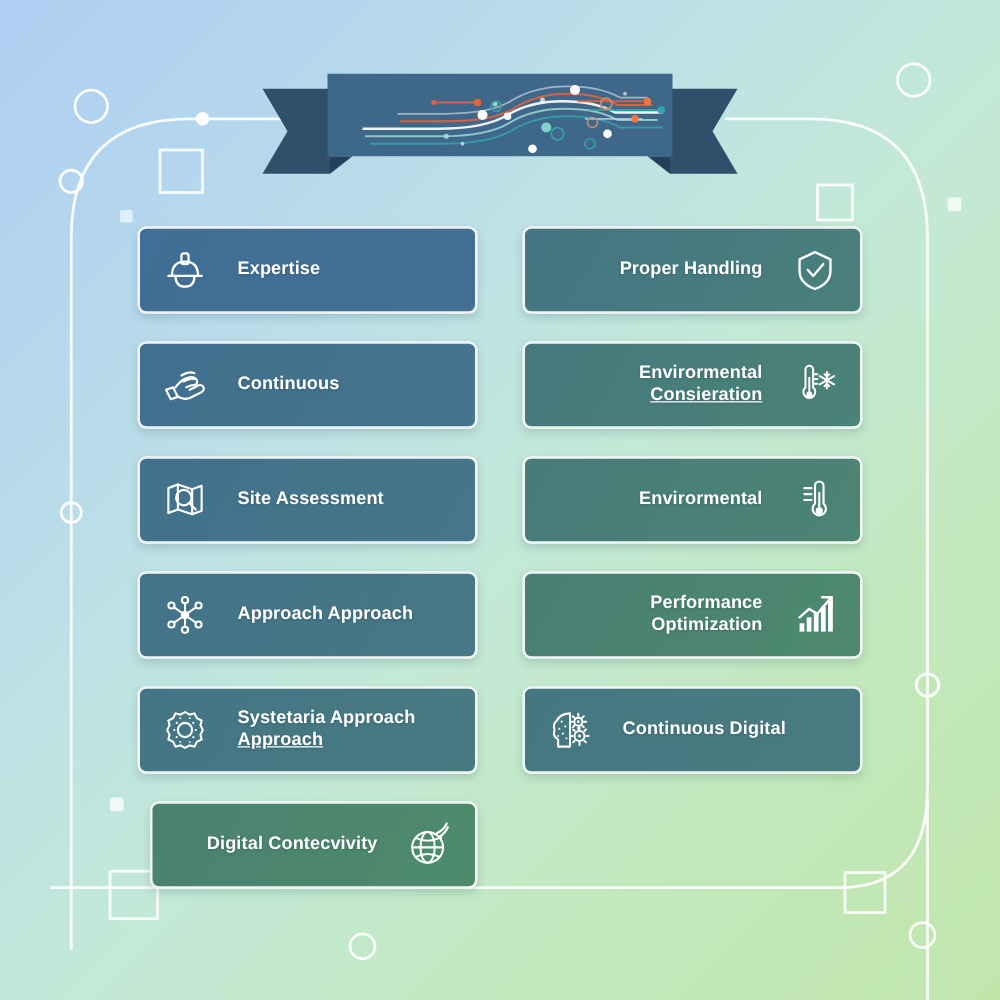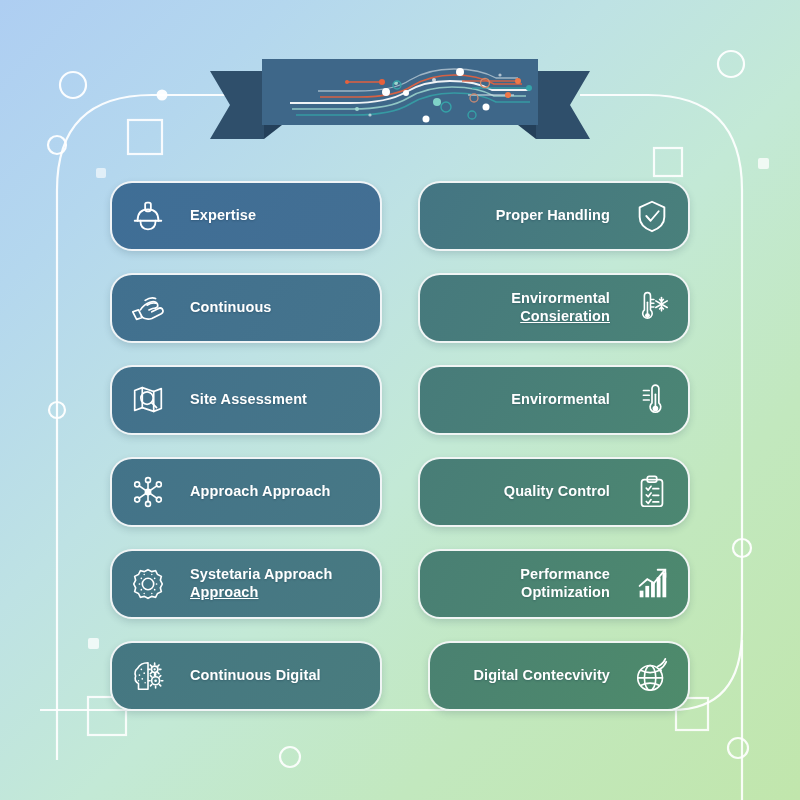--- a/index.html
+++ b/index.html
@@ -51,21 +51,21 @@
     width: 580px;
     display: grid;
     grid-template-columns: 272px 272px;
     column-gap: 36px;
     row-gap: 22px;
   }
 
   .card {
     position: relative;
     height: 70px;
-    border-radius: 22px;
+    border-radius: 7px;
     display: flex;
     align-items: center;
     border: 2.5px solid rgba(255,255,255,0.92);
     box-shadow: 0 3px 7px rgba(30,60,80,0.17);
     overflow: hidden;
   }
 
   .card-inner {
     position: absolute;
     inset: 0;
@@ -333,36 +333,36 @@
             <circle cx="8.6" cy="28" r="2.6"></circle>
             <circle cx="31.4" cy="28" r="2.6"></circle>
           </svg>
         </span>
         <span class="card-label">
           <span>Approach Approach</span>
         </span>
       </div>
     </div>
 
-    <div class="card right c-3-1">
-      <div class="card-inner">
-        <span class="card-icon">
-          <svg viewBox="0 0 40 40" stroke="#fff" stroke-width="1.8" fill="none" stroke-linecap="round" stroke-linejoin="round">
-            <rect x="9" y="7" width="22" height="28" rx="3"></rect>
-            <rect x="15" y="3.5" width="10" height="6" rx="2"></rect>
-            <path d="M14 16 L16 18 L19 14"></path>
-            <line x1="21" y1="16.5" x2="27" y2="16.5"></line>
-            <path d="M14 23 L16 25 L19 21"></path>
-            <line x1="21" y1="23.5" x2="27" y2="23.5"></line>
-            <path d="M14 30 L16 32 L19 28"></path>
-            <line x1="21" y1="30.5" x2="27" y2="30.5"></line>
-          </svg>
-        </span>
-        <span class="card-label">
-          <span>Quality Control</span>
+
+    <div class="card right c-4-1">
+      <div class="card-inner">
+        <span class="card-icon">
+          <svg viewBox="0 0 40 40" fill="none" stroke="#fff" stroke-width="2" stroke-linecap="round">
+            <rect x="7" y="27" width="4" height="7" fill="#fff" stroke="none"></rect>
+            <rect x="13" y="22" width="4" height="12" fill="#fff" stroke="none"></rect>
+            <rect x="19" y="18" width="4" height="16" fill="#fff" stroke="none"></rect>
+            <rect x="25" y="13" width="4" height="21" fill="#fff" stroke="none"></rect>
+            <rect x="31" y="8" width="4" height="26" fill="#fff" stroke="none"></rect>
+            <path d="M7 22 L15 15 L22 19 L33 6"></path>
+            <path d="M26 5 L34 5 L34 13"></path>
+          </svg>
+        </span>
+        <span class="card-label">
+          <span>Performance Optimization</span>
         </span>
       </div>
     </div>
 
     <div class="card left c-4-0">
       <div class="card-inner">
         <span class="card-icon">
           <svg viewBox="0 0 40 40" stroke="#fff" stroke-width="1.7" fill="none">
             <path d="M20 5 L24 7 L28 6 L30 10 L34 12 L33 16 L35 20 L33 24 L34 28 L30 30 L28 34 L24 33 L20 35 L16 33 L12 34 L10 30 L6 28 L7 24 L5 20 L7 16 L6 12 L10 10 L12 6 L16 7 Z"></path>
             <circle cx="20" cy="20" r="6"></circle>
@@ -374,39 +374,20 @@
             <circle cx="29" cy="20" r="0.9" fill="#fff" stroke="none"></circle>
             <circle cx="16" cy="10" r="0.8" fill="#fff" stroke="none"></circle>
             <circle cx="24" cy="30" r="0.8" fill="#fff" stroke="none"></circle>
             <circle cx="16" cy="30" r="0.8" fill="#fff" stroke="none"></circle>
             <circle cx="24" cy="10" r="0.8" fill="#fff" stroke="none"></circle>
           </svg>
         </span>
         <span class="card-label">
           <span>Systetaria Approach</span>
           <span class="l2">Approach</span>
-        </span>
-      </div>
-    </div>
-
-    <div class="card right c-4-1">
-      <div class="card-inner">
-        <span class="card-icon">
-          <svg viewBox="0 0 40 40" fill="none" stroke="#fff" stroke-width="2" stroke-linecap="round">
-            <rect x="7" y="27" width="4" height="7" fill="#fff" stroke="none"></rect>
-            <rect x="13" y="22" width="4" height="12" fill="#fff" stroke="none"></rect>
-            <rect x="19" y="18" width="4" height="16" fill="#fff" stroke="none"></rect>
-            <rect x="25" y="13" width="4" height="21" fill="#fff" stroke="none"></rect>
-            <rect x="31" y="8" width="4" height="26" fill="#fff" stroke="none"></rect>
-            <path d="M7 22 L15 15 L22 19 L33 6"></path>
-            <path d="M26 5 L34 5 L34 13"></path>
-          </svg>
-        </span>
-        <span class="card-label">
-          <span>Performance Optimization</span>
         </span>
       </div>
     </div>
 
     <div class="card left c-5-0">
       <div class="card-inner">
         <span class="card-icon">
           <svg viewBox="0 0 40 40" stroke="#fff" stroke-width="1.7" fill="none" stroke-linecap="round" stroke-linejoin="round">
             <path d="M20 6 Q12 6 9 12 Q5 15 7 20 Q5 25 10 28 L10 34 L20 34 L20 6 Z"></path>
             <circle cx="13" cy="13" r="0.9" fill="#fff" stroke="none"></circle>

